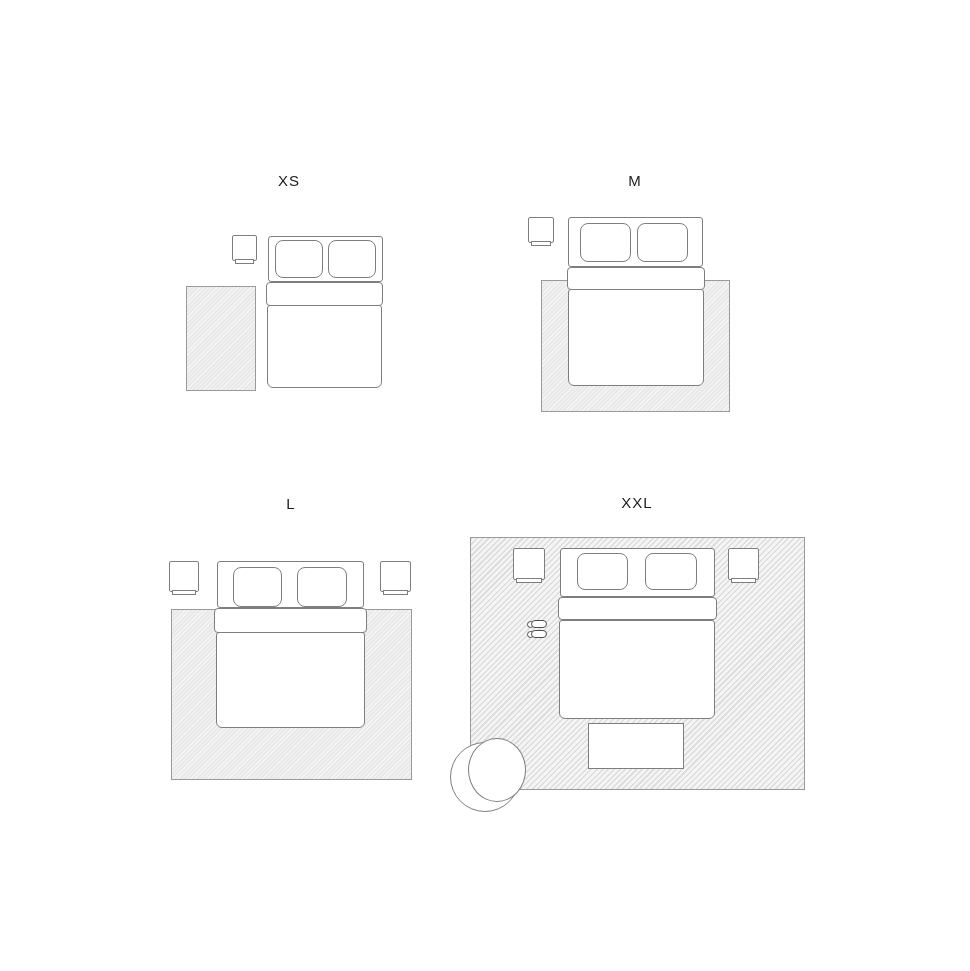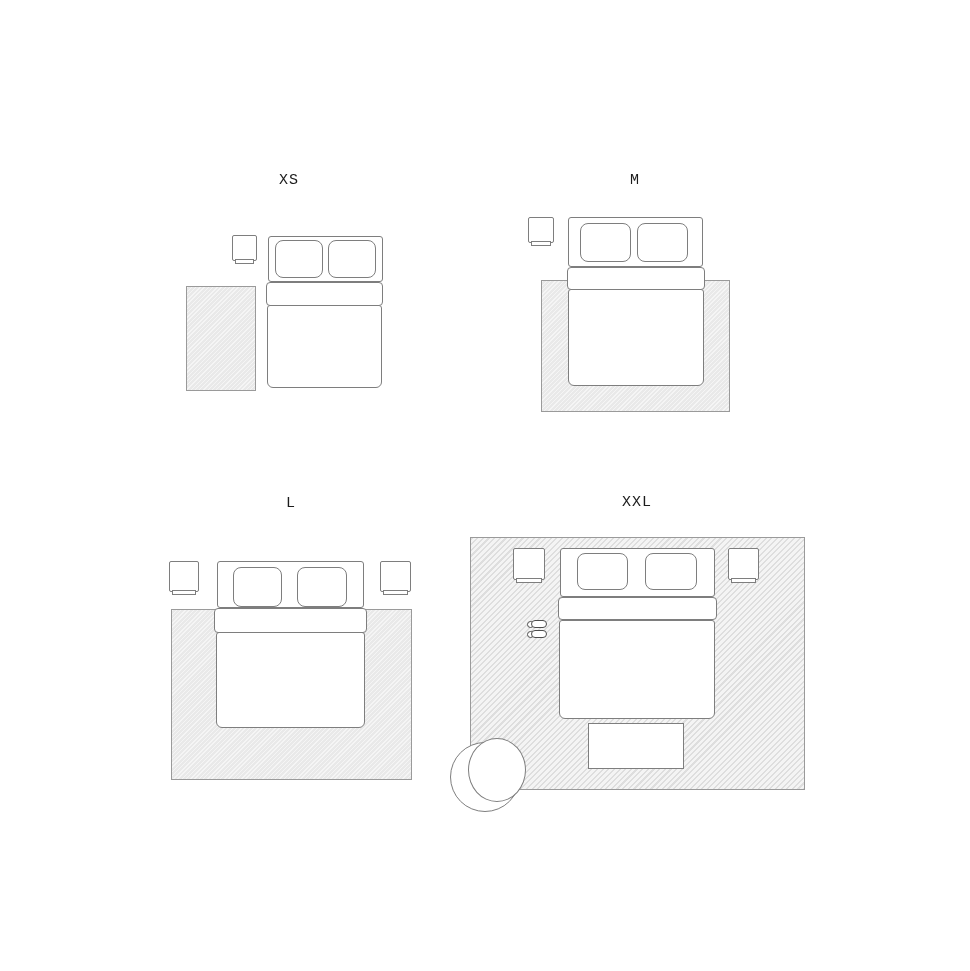--- a/index.html
+++ b/index.html
@@ -7,21 +7,21 @@
     --stroke:#7e7e7e;
     --rug-fill:#e9e9e9;
     --rug-border:#9a9a9a;
     --label-color:#1c1c1c;
     --slipper-stroke:#4d4d4d;
   }
   *{box-sizing:border-box;margin:0;padding:0;}
   html,body{background:var(--page-bg);}
   .canvas{
     position:relative;width:970px;height:971px;background:var(--page-bg);
-    overflow:hidden;font-family:Liberation Mono, monospace;
+    overflow:hidden;font-family:Liberation Sans, sans-serif;
   }
   .panel{display:contents;}
   .size-label{
     position:absolute;text-align:center;
     font-size:15px;font-weight:500;letter-spacing:1px;color:var(--label-color);
   }
   
   .rug{
     position:absolute;z-index:1;
     background-color:var(--rug-fill);

